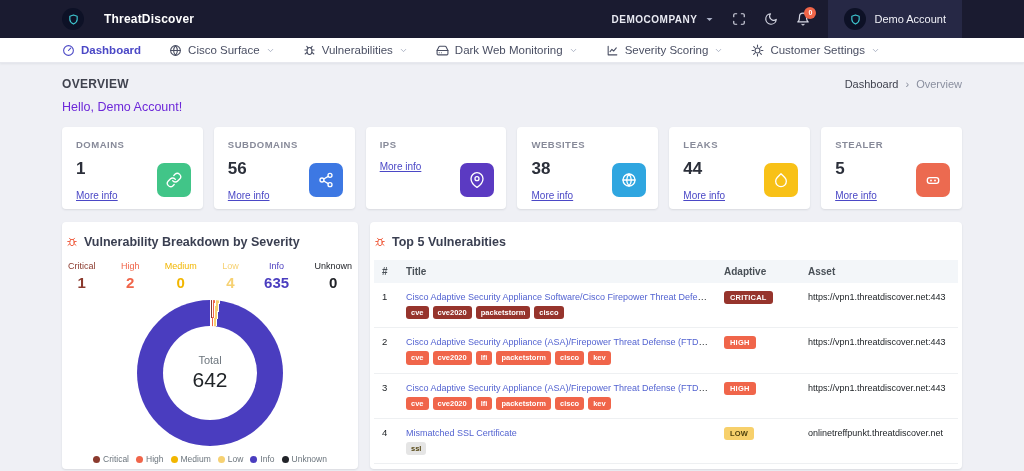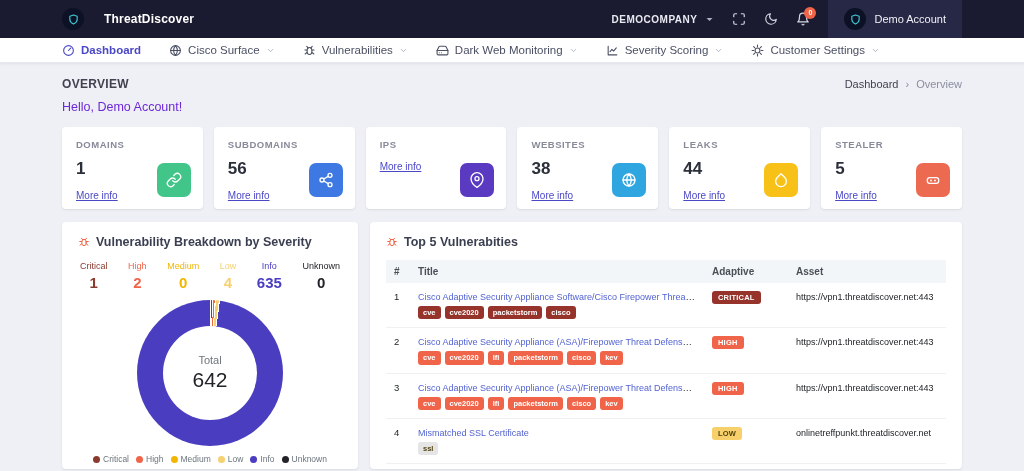--- a/index.html
+++ b/index.html
@@ -47,21 +47,21 @@
   .stats-row{margin-top:13px;display:grid;grid-template-columns:repeat(6,1fr);gap:11px}
   .card{background:#fff;border-radius:4px;box-shadow:0 1px 2px rgba(56,65,74,.12);padding:12px 14px;height:82px;position:relative}
   .card-label{font-size:9.5px;font-weight:bold;color:var(--muted);letter-spacing:.5px;text-transform:uppercase}
   .card-value{margin-top:9px;font-size:17px;font-weight:bold;color:#2b2f3a}
   .card-link{display:inline-block;margin-top:11px;font-size:10px;color:var(--accent);text-decoration:underline;cursor:pointer}
   .tile{position:absolute;right:12px;bottom:12px;width:34px;height:34px;border-radius:7px;display:flex;align-items:center;justify-content:center;color:#fff}
   .tile svg{width:16px;height:16px}
 
   
   .panels{margin-top:13px;display:flex;gap:12px}
-  .panel{background:#fff;border-radius:4px;box-shadow:0 1px 2px rgba(56,65,74,.12);padding:13px 16px;height:247px;overflow:hidden}
+  .panel{background:#fff;border-radius:4px;box-shadow:0 1px 2px rgba(56,65,74,.12);padding:13px 4px;height:247px;overflow:hidden}
   .panel-left{width:296px;flex:none}
   .panel-right{flex:1}
   .panel-title{display:flex;align-items:center;gap:6px;font-size:12.5px;font-weight:bold;color:#3a3f51}
   .bug-ico{color:var(--bug)}
   .bug-ico svg{width:12px;height:12px}
 
   
   .sev-stats{margin-top:12px;display:flex;justify-content:space-between;padding:0 2px}
   .sev-item{text-align:center}
   .sev-item .lbl{font-size:9px}

